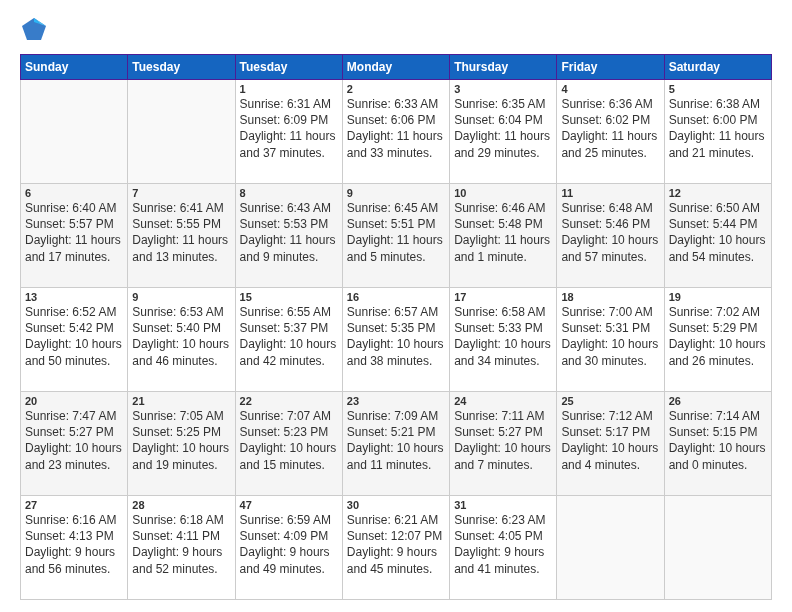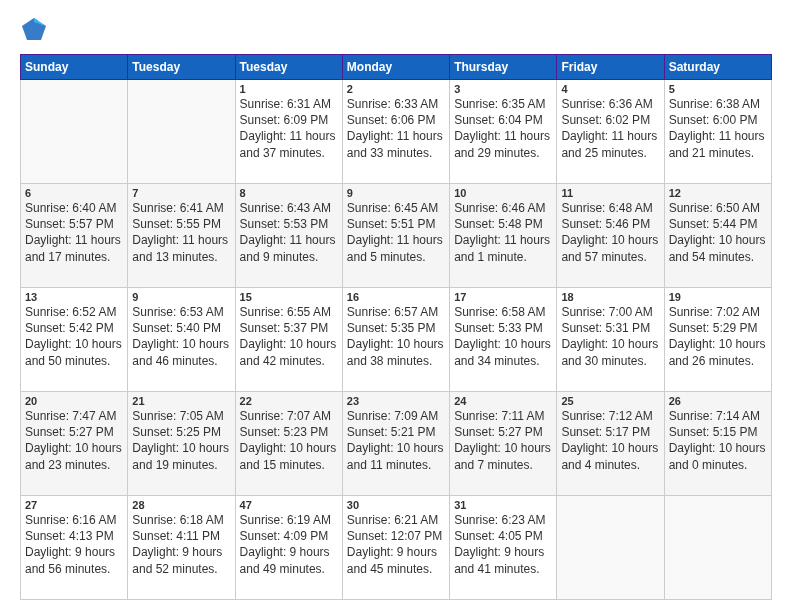--- a/index.html
+++ b/index.html
@@ -306,21 +306,21 @@
 Daylight: 9 hours and 56 minutes.</div>
           </td>
           <td>
             <span class="day-number">28</span>
             <div class="day-info">Sunrise: 6:18 AM
 Sunset: 4:11 PM
 Daylight: 9 hours and 52 minutes.</div>
           </td>
           <td>
             <span class="day-number">47</span>
-            <div class="day-info">Sunrise: 6:19 AM
+            <div class="day-info">Sunrise: 6:59 AM
 Sunset: 4:09 PM
 Daylight: 9 hours and 49 minutes.</div>
           </td>
           <td>
             <span class="day-number">30</span>
             <div class="day-info">Sunrise: 6:21 AM
 Sunset: 12:07 PM
 Daylight: 9 hours and 45 minutes.</div>
           </td>
           <td>

